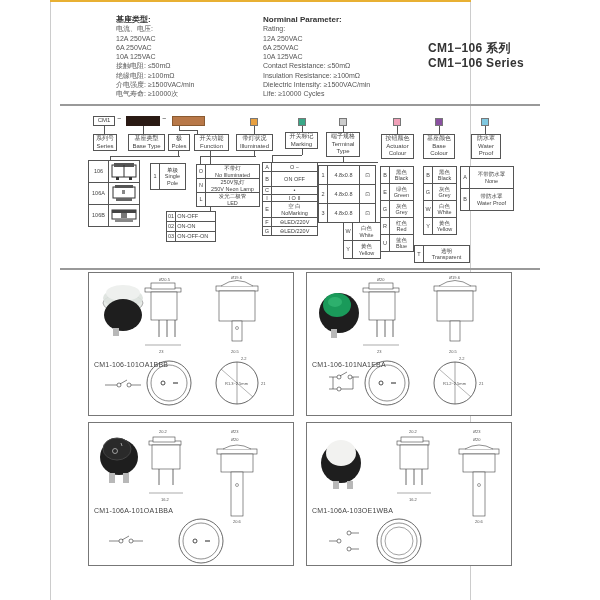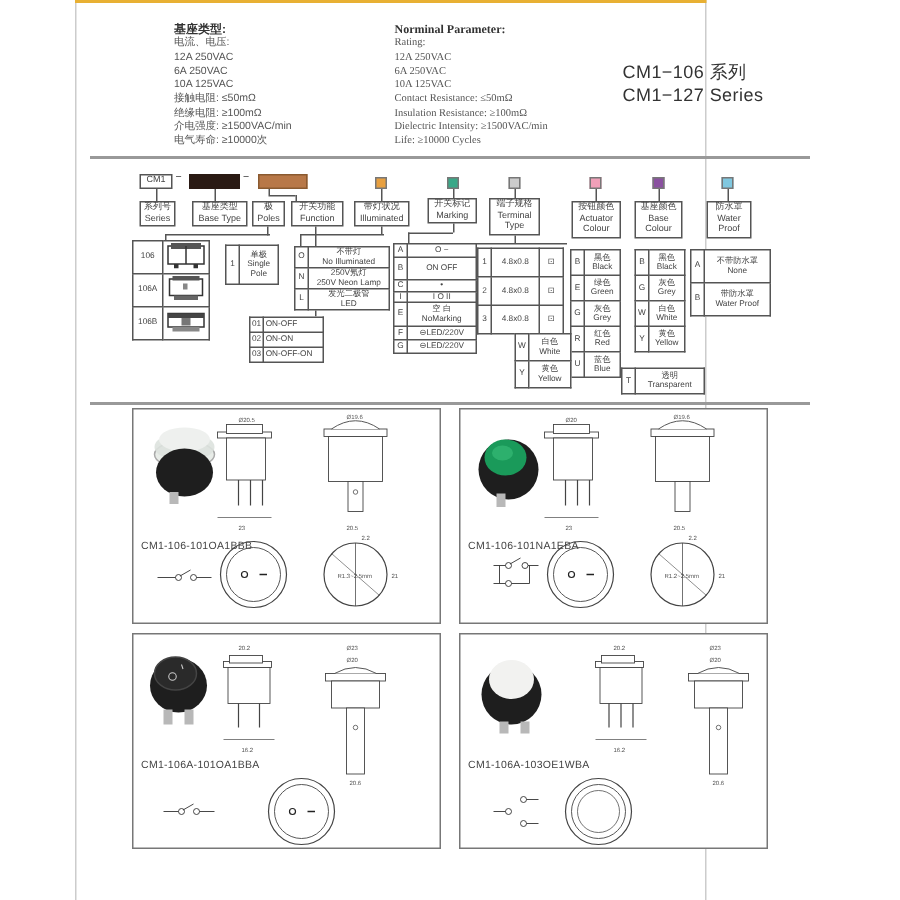--- a/index.html
+++ b/index.html
@@ -4,21 +4,21 @@
 <style>
   * { box-sizing: border-box; margin: 0; padding: 0; }
   html, body { width: 600px; height: 600px; background: #fff; overflow: hidden; }
   body { font-family: "Liberation Sans", "DejaVu Sans", sans-serif; color: #333; position: relative; }
   .frame { position: absolute; left: 50px; top: 0; width: 421px; height: 600px; border-left: 1px solid #ccc; border-right: 1px solid #ccc; }
   .topbar { position: absolute; left: 50px; top: 0; width: 421px; height: 2px; background: #e8b033; }
   .sep { position: absolute; left: 60px; width: 480px; height: 2px; background: #999; }
   .abs { position: absolute; }
   .param { position: absolute; font-size: 7px; line-height: 9.3px; color: #555; }
   .param .h { font-weight: bold; color: #333; font-size: 8px; }
-  .title { position: absolute; left: 415px; top: 41px; font-size: 12px; line-height: 15px; color: #333; letter-spacing: 0.3px; }
+  .title { position: absolute; left: 428px; top: 41px; font-size: 12px; line-height: 15px; color: #333; letter-spacing: 0.3px; font-weight: bold; }
   .box { position: absolute; border: 1px solid #555; background: #fff; font-size: 6px; line-height: 7.5px; text-align: center; color: #444; display: flex; flex-direction: column; justify-content: center; align-items: center; }
   .sw { position: absolute; width: 8px; height: 8px; border: 1px solid #777; }
   .vl { position: absolute; width: 1px; background: #555; }
   .hl { position: absolute; height: 1px; background: #555; }
   table.t { position: absolute; border-collapse: collapse; font-size: 5.5px; color: #444; background: #fff; }
   table.t td { border: 1px solid #555; text-align: center; padding: 0 1px; line-height: 6.5px; }
   table.t td.k { width: 9px; }
   .panel { position: absolute; border: 1px solid #777; background: #fff; }
   .model { position: absolute; font-size: 7px; color: #444; letter-spacing: 0.2px; }
   .dim { font-size: 4px; fill: #555; font-family: "Liberation Sans", sans-serif; }
@@ -33,34 +33,34 @@
   <div class="h">基座类型:</div>
   <div>电流、电压:</div>
   <div>12A 250VAC</div>
   <div>6A 250VAC</div>
   <div>10A 125VAC</div>
   <div>接触电阻: ≤50mΩ</div>
   <div>绝缘电阻: ≥100mΩ</div>
   <div>介电强度: ≥1500VAC/min</div>
   <div>电气寿命: ≥10000次</div>
 </div>
-<div class="param" style="left:263px;top:15px;font-family:Liberation Serif, serif;">
+<div class="param" style="left:263px;top:15px;">
   <div class="h">Norminal Parameter:</div>
   <div>Rating:</div>
   <div>12A 250VAC</div>
   <div>6A 250VAC</div>
   <div>10A 125VAC</div>
   <div>Contact Resistance: ≤50mΩ</div>
   <div>Insulation Resistance: ≥100mΩ</div>
   <div>Dielectric Intensity: ≥1500VAC/min</div>
   <div>Life: ≥10000 Cycles</div>
 </div>
 <div class="title">
   <div>CM1−106 系列</div>
-  <div>CM1−127 Series</div>
+  <div>CM1−106 Series</div>
 </div>
 
 <div class="sep" style="top:104px;"></div>
 
 <div class="box" style="left:93px;top:116px;width:22px;height:10px;font-size:6px;">
     <span>CM1</span>
   </div>
 <div class="abs" style="left:117px;top:115px;font-size:7px;">−</div>
 <div class="abs" style="left:126px;top:116px;width:34px;height:10px;background:#2a1a14;"></div>
 <div class="abs" style="left:162px;top:115px;font-size:7px;">−</div>

